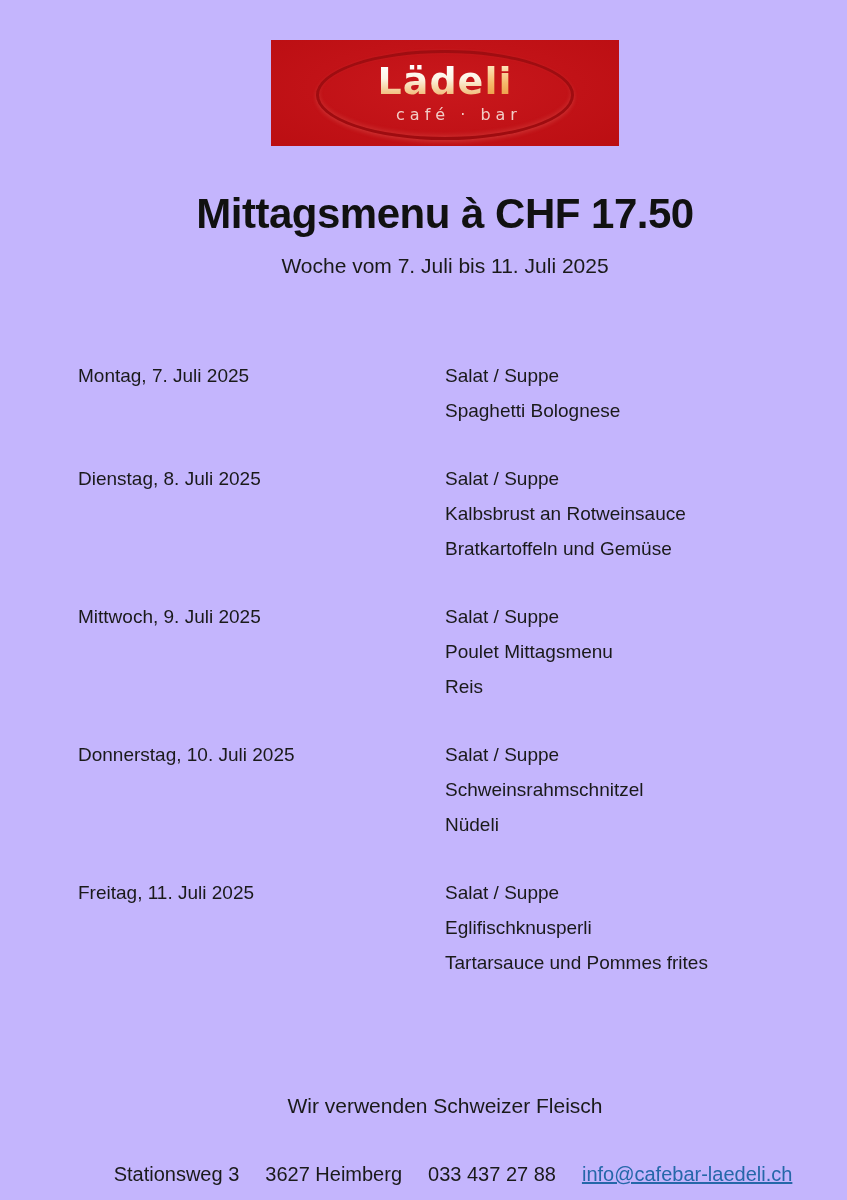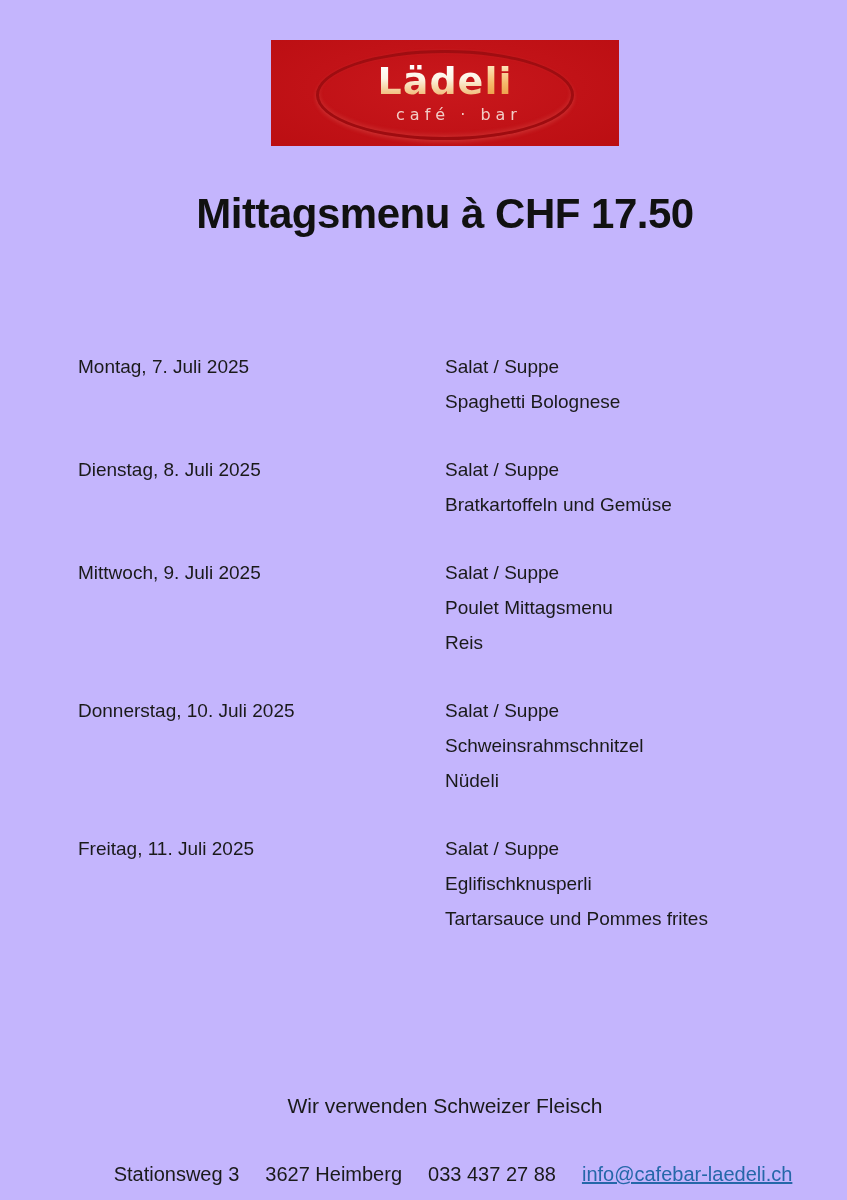--- a/index.html
+++ b/index.html
@@ -90,21 +90,21 @@
     color: #111111;
   }
   .subtitle {
     margin-top: 17px;
     text-align: center;
     font-size: 21px;
     color: #1a1a1a;
   }
 
   
-  .menu { margin-top: 112px; }
+  .menu { margin-top: 80px; }
   .day-row {
     display: flex;
     margin-bottom: 33px;
     font-size: 19px;
     line-height: 35px;
   }
   .day-col { flex: 0 0 367px; width: 367px; }
   .dish-col { flex: 1; }
 
   
@@ -141,35 +141,37 @@
 
   <div class="content">
 
     <div class="logo">
       <div class="logo-ellipse"></div>
       <div class="logo-name"><span class="p1">Läde</span><span class="p2">li</span></div>
       <div class="logo-sub">café · bar</div>
     </div>
 
     <div class="title">Mittagsmenu à CHF 17.50</div>
+    <div class="subtitle">Woche vom 7. Juli bis 11. Juli 2025</div>
 
     <div class="menu">
 
       <div class="day-row">
         <div class="day-col">Montag, 7. Juli 2025</div>
         <div class="dish-col">
           <div>Salat / Suppe</div>
           <div>Spaghetti Bolognese</div>
         </div>
       </div>
 
       <div class="day-row">
         <div class="day-col">Dienstag, 8. Juli 2025</div>
         <div class="dish-col">
           <div>Salat / Suppe</div>
+          <div>Kalbsbrust an Rotweinsauce</div>
           <div>Bratkartoffeln und Gemüse</div>
         </div>
       </div>
 
       <div class="day-row">
         <div class="day-col">Mittwoch, 9. Juli 2025</div>
         <div class="dish-col">
           <div>Salat / Suppe</div>
           <div>Poulet Mittagsmenu</div>
           <div>Reis</div>

